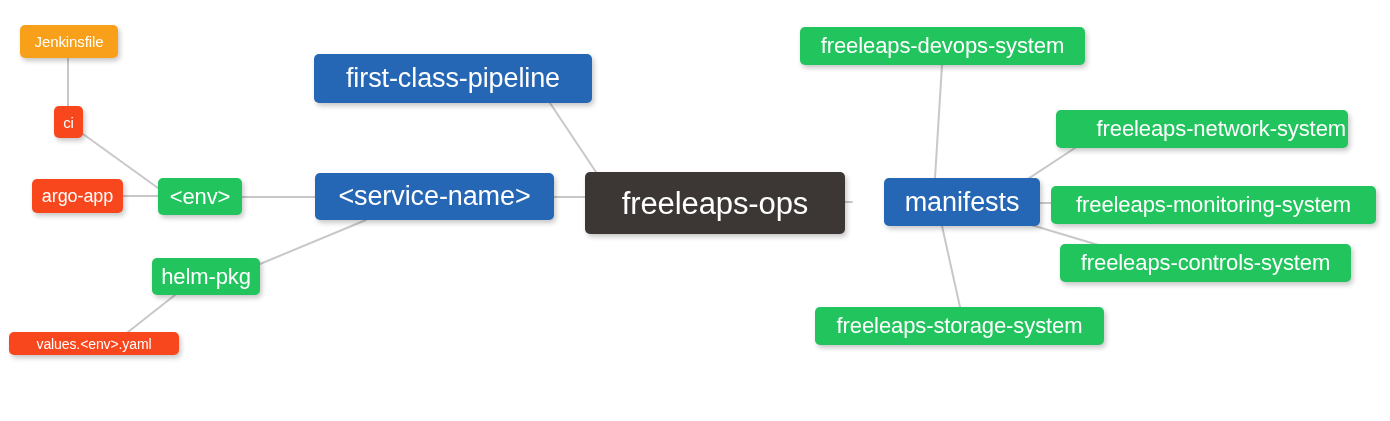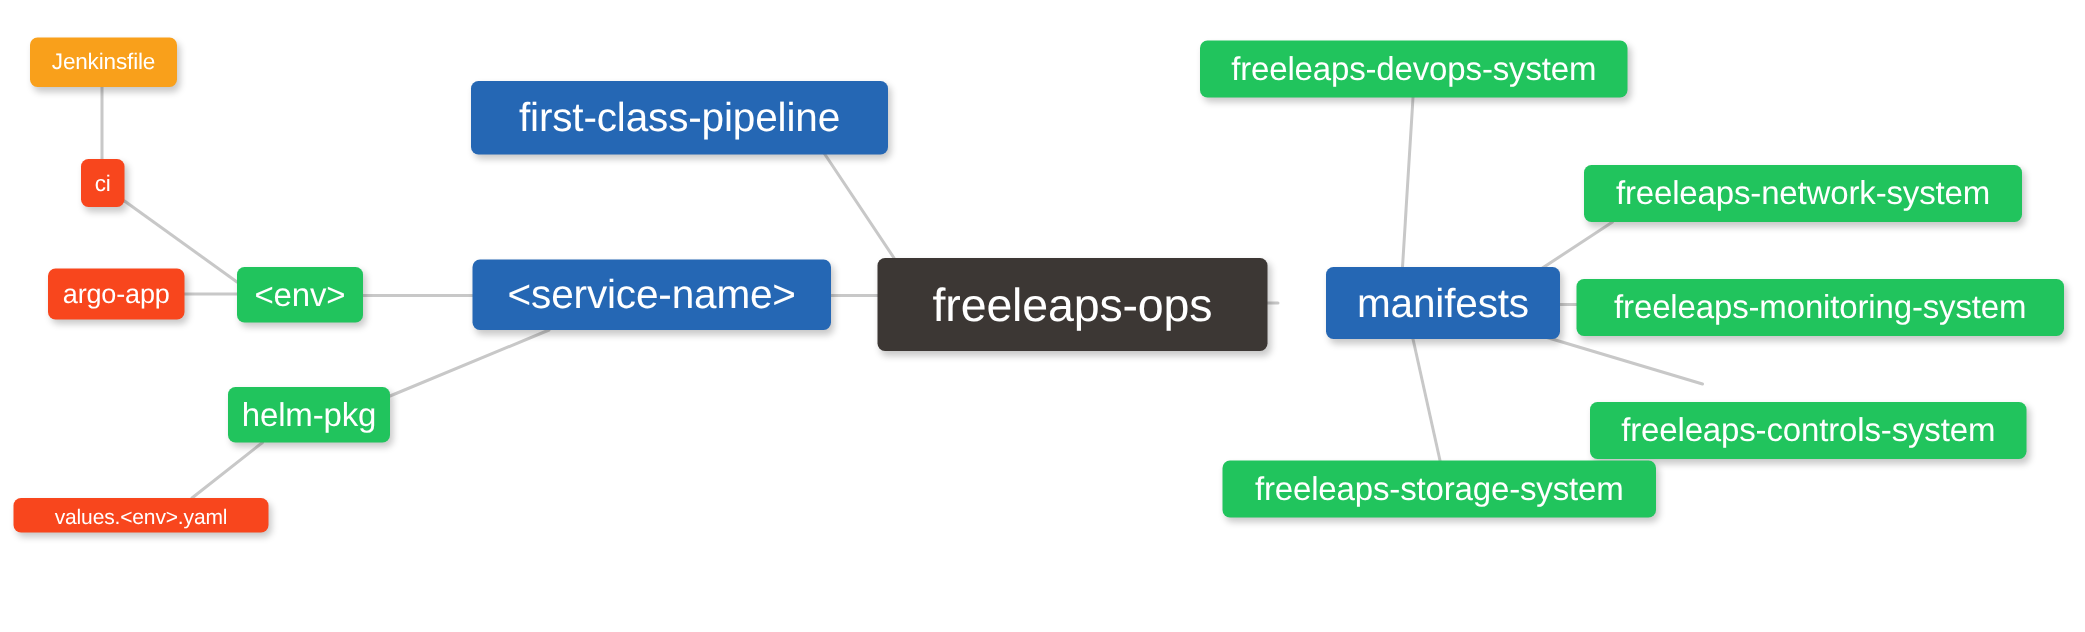--- a/index.html
+++ b/index.html
@@ -89,26 +89,26 @@
       </div>
       <div class="node" style="left: 32px; top: 179px; width: 91px; height: 34px; background: rgb(248, 70, 29); font-size: 18px;">
         <span class="node-label">argo-app</span>
       </div>
       <div class="node" style="left: 9px; top: 332px; width: 170px; height: 23px; background: rgb(248, 70, 29); font-size: 14px;">
         <span class="node-label">values.&lt;env&gt;.yaml</span>
       </div>
       <div class="node" style="left: 800px; top: 27px; width: 285px; height: 38px; background: rgb(33, 196, 93); font-size: 22px;">
         <span class="node-label">freeleaps-devops-system</span>
       </div>
-      <div class="node" style="left: 1056px; top: 110px; width: 292px; height: 38px; background: rgb(33, 196, 93); font-size: 22px;">
+      <div class="node" style="left: 1056px; top: 110px; width: 292px; height: 38px; background: rgb(33, 196, 93); font-size: 22px; justify-content: flex-end;">
         <span class="node-label">freeleaps-network-system</span>
       </div>
       <div class="node" style="left: 1051px; top: 186px; width: 325px; height: 38px; background: rgb(33, 196, 93); font-size: 22px;">
         <span class="node-label">freeleaps-monitoring-system</span>
       </div>
-      <div class="node" style="left: 1060px; top: 268px; width: 291px; height: 38px; background: rgb(33, 196, 93); font-size: 22px;">
+      <div class="node" style="left: 1060px; top: 244px; width: 291px; height: 38px; background: rgb(33, 196, 93); font-size: 22px;">
         <span class="node-label">freeleaps-controls-system</span>
       </div>
       <div class="node" style="left: 815px; top: 307px; width: 289px; height: 38px; background: rgb(33, 196, 93); font-size: 22px;">
         <span class="node-label">freeleaps-storage-system</span>
       </div>
     </div>
 </div>
 
 </body></html>

